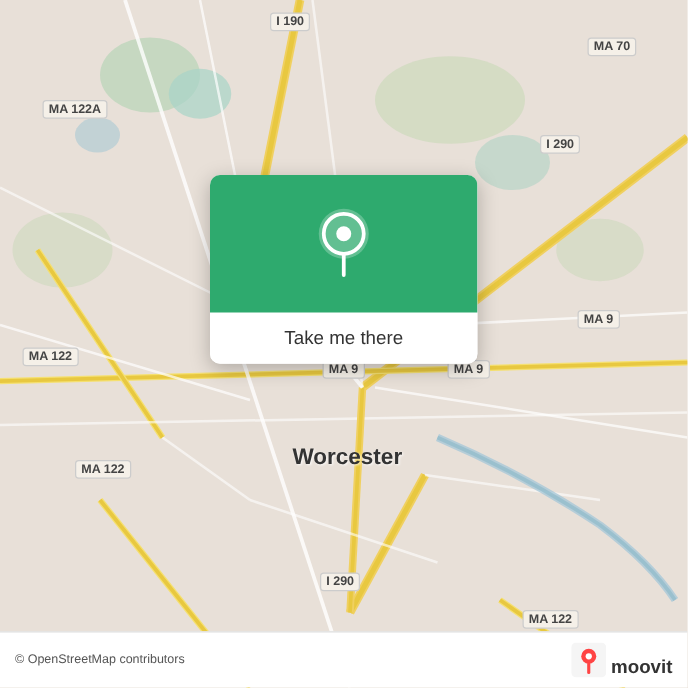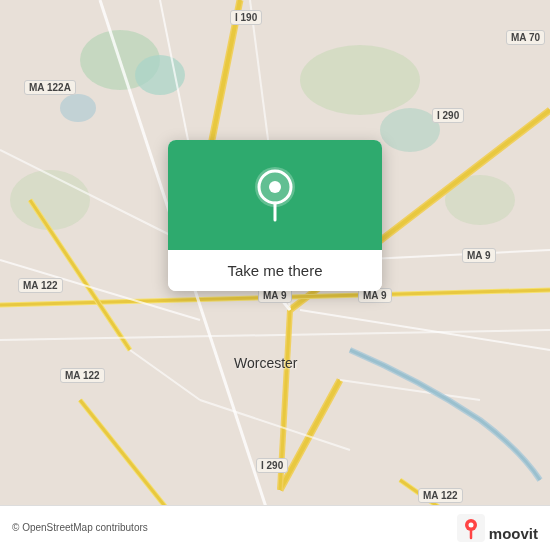--- a/index.html
+++ b/index.html
@@ -127,22 +127,22 @@
       padding: 1px 4px;
       color: #444;
       font-weight: bold;
       z-index: 5;
       white-space: nowrap;
     }
 
     
     #city-label {
       position: absolute;
-      font-size: 14px;
-      font-weight: normal;
+      font-size: 18px;
+      font-weight: bold;
       color: #333;
       z-index: 5;
       text-shadow: 1px 1px 2px rgba(255,255,255,0.8);
       text-align: center;
     }
   </style>
 </head>
 <body>
 
 <div id="map-container">
@@ -196,23 +196,23 @@
     <line x1="200" y1="400" x2="350" y2="450" stroke="white" stroke-width="2" opacity="0.6"></line>
     <line x1="340" y1="380" x2="480" y2="400" stroke="white" stroke-width="2" opacity="0.6"></line>
     <line x1="130" y1="350" x2="200" y2="400" stroke="white" stroke-width="2" opacity="0.6"></line>
 
     <path d="M 350 350 Q 420 380 480 420 Q 520 450 540 480" stroke="#a8c8d8" stroke-width="6" fill="none" opacity="0.8"></path>
     <path d="M 350 350 Q 420 380 480 420 Q 520 450 540 480" stroke="#88b8c8" stroke-width="3" fill="none" opacity="0.6"></path>
   </svg>
 
   <div id="city-label" style="left: 234px; top: 355px;">Worcester</div>
 
-  <div class="road-label" style="left: 230px; top: 10px;">I 190</div>
-  <div class="road-label" style="left: 470px; top: 30px; margin-left: 36px;">MA 70</div>
-  <div class="road-label" style="left: 24px; top: 80px; text-align: center;">MA 122A</div>
+  <div class="road-label" style="left: 216px; top: 10px;">I 190</div>
+  <div class="road-label" style="left: 470px; top: 30px;">MA 70</div>
+  <div class="road-label" style="left: 34px; top: 80px; text-align: center;">MA 122A</div>
   <div class="road-label" style="left: 432px; top: 108px;">I 290</div>
   <div class="road-label" style="left: 258px; top: 288px;">MA 9</div>
   <div class="road-label" style="left: 358px; top: 288px;">MA 9</div>
   <div class="road-label" style="left: 18px; top: 278px;">MA 122</div>
   <div class="road-label" style="left: 60px; top: 368px;">MA 122</div>
   <div class="road-label" style="left: 256px; top: 458px;">I 290</div>
   <div class="road-label" style="left: 418px; top: 488px;">MA 122</div>
   <div class="road-label" style="left: 462px; top: 248px;">MA 9</div>
 
   <div id="popup-card">

